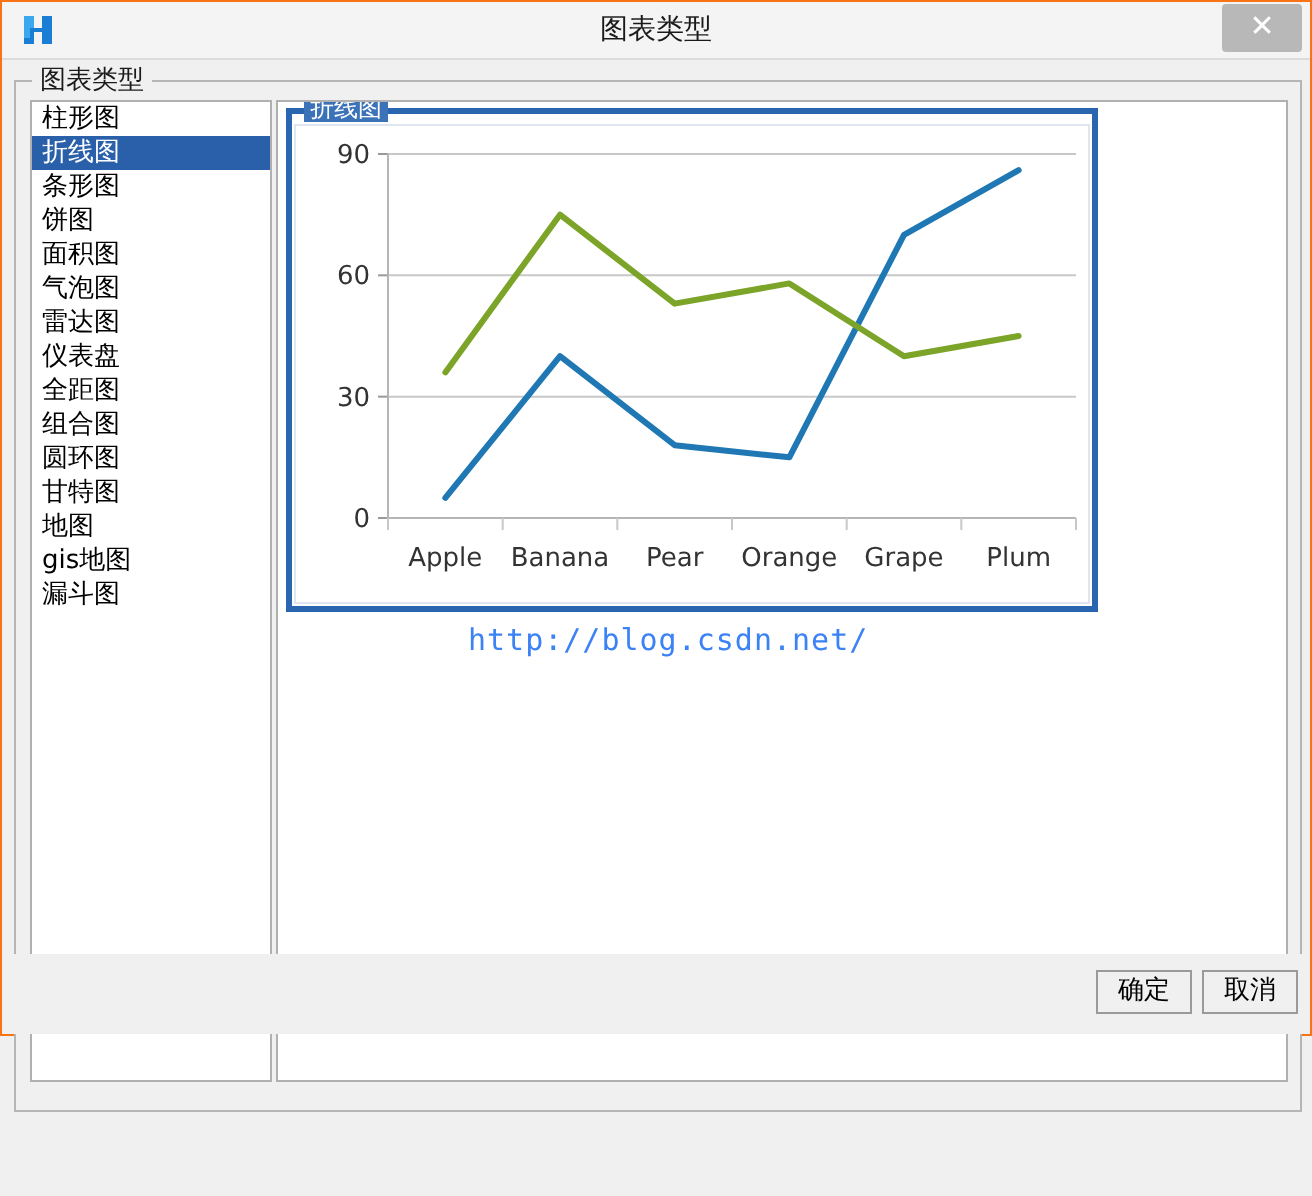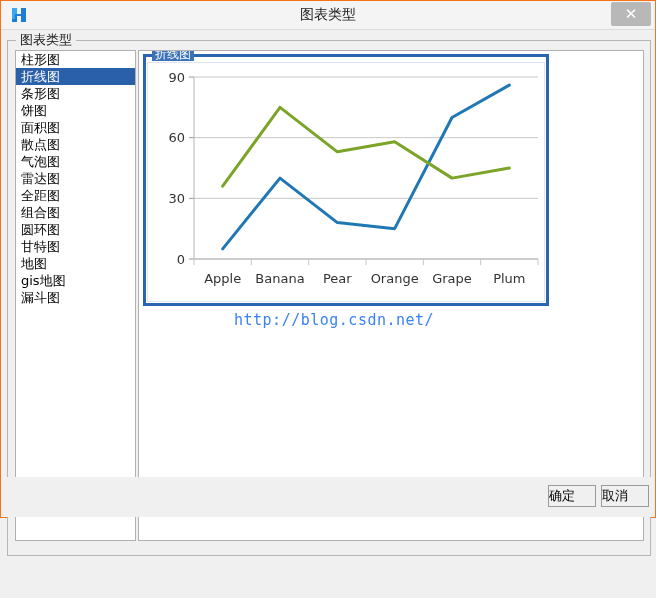--- a/index.html
+++ b/index.html
@@ -198,20 +198,21 @@
     position: absolute;
     top: 8px;
     width: 48px;
     height: 22px;
     box-sizing: border-box;
     background: #f0f0f0;
     border: 1px solid #9a9a9a;
     font-size: 13px;
     color: #000000;
     font-family: "DejaVu Sans", "Liberation Sans", sans-serif;
+    text-align: center;
     line-height: 20px;
     cursor: pointer;
   }
   #ok-button { right: 59px; }
   #cancel-button { right: 6px; margin-left: 12px; }
 </style>
 </head>
 <body>
 
 <div id="window">
@@ -231,23 +232,23 @@
 
   <div id="groupbox">
     <div id="groupbox-label">图表类型</div>
 
     <div id="type-list">
         <div class="list-item">柱形图</div>
         <div class="list-item selected">折线图</div>
         <div class="list-item">条形图</div>
         <div class="list-item">饼图</div>
         <div class="list-item">面积图</div>
-        <div class="list-item">散点图</div>
         <div class="list-item">气泡图</div>
         <div class="list-item">雷达图</div>
+        <div class="list-item">仪表盘</div>
         <div class="list-item">全距图</div>
         <div class="list-item">组合图</div>
         <div class="list-item">圆环图</div>
         <div class="list-item">甘特图</div>
         <div class="list-item">地图</div>
         <div class="list-item">gis地图</div>
         <div class="list-item">漏斗图</div>
       </div>
 
     <div id="chart-region">

